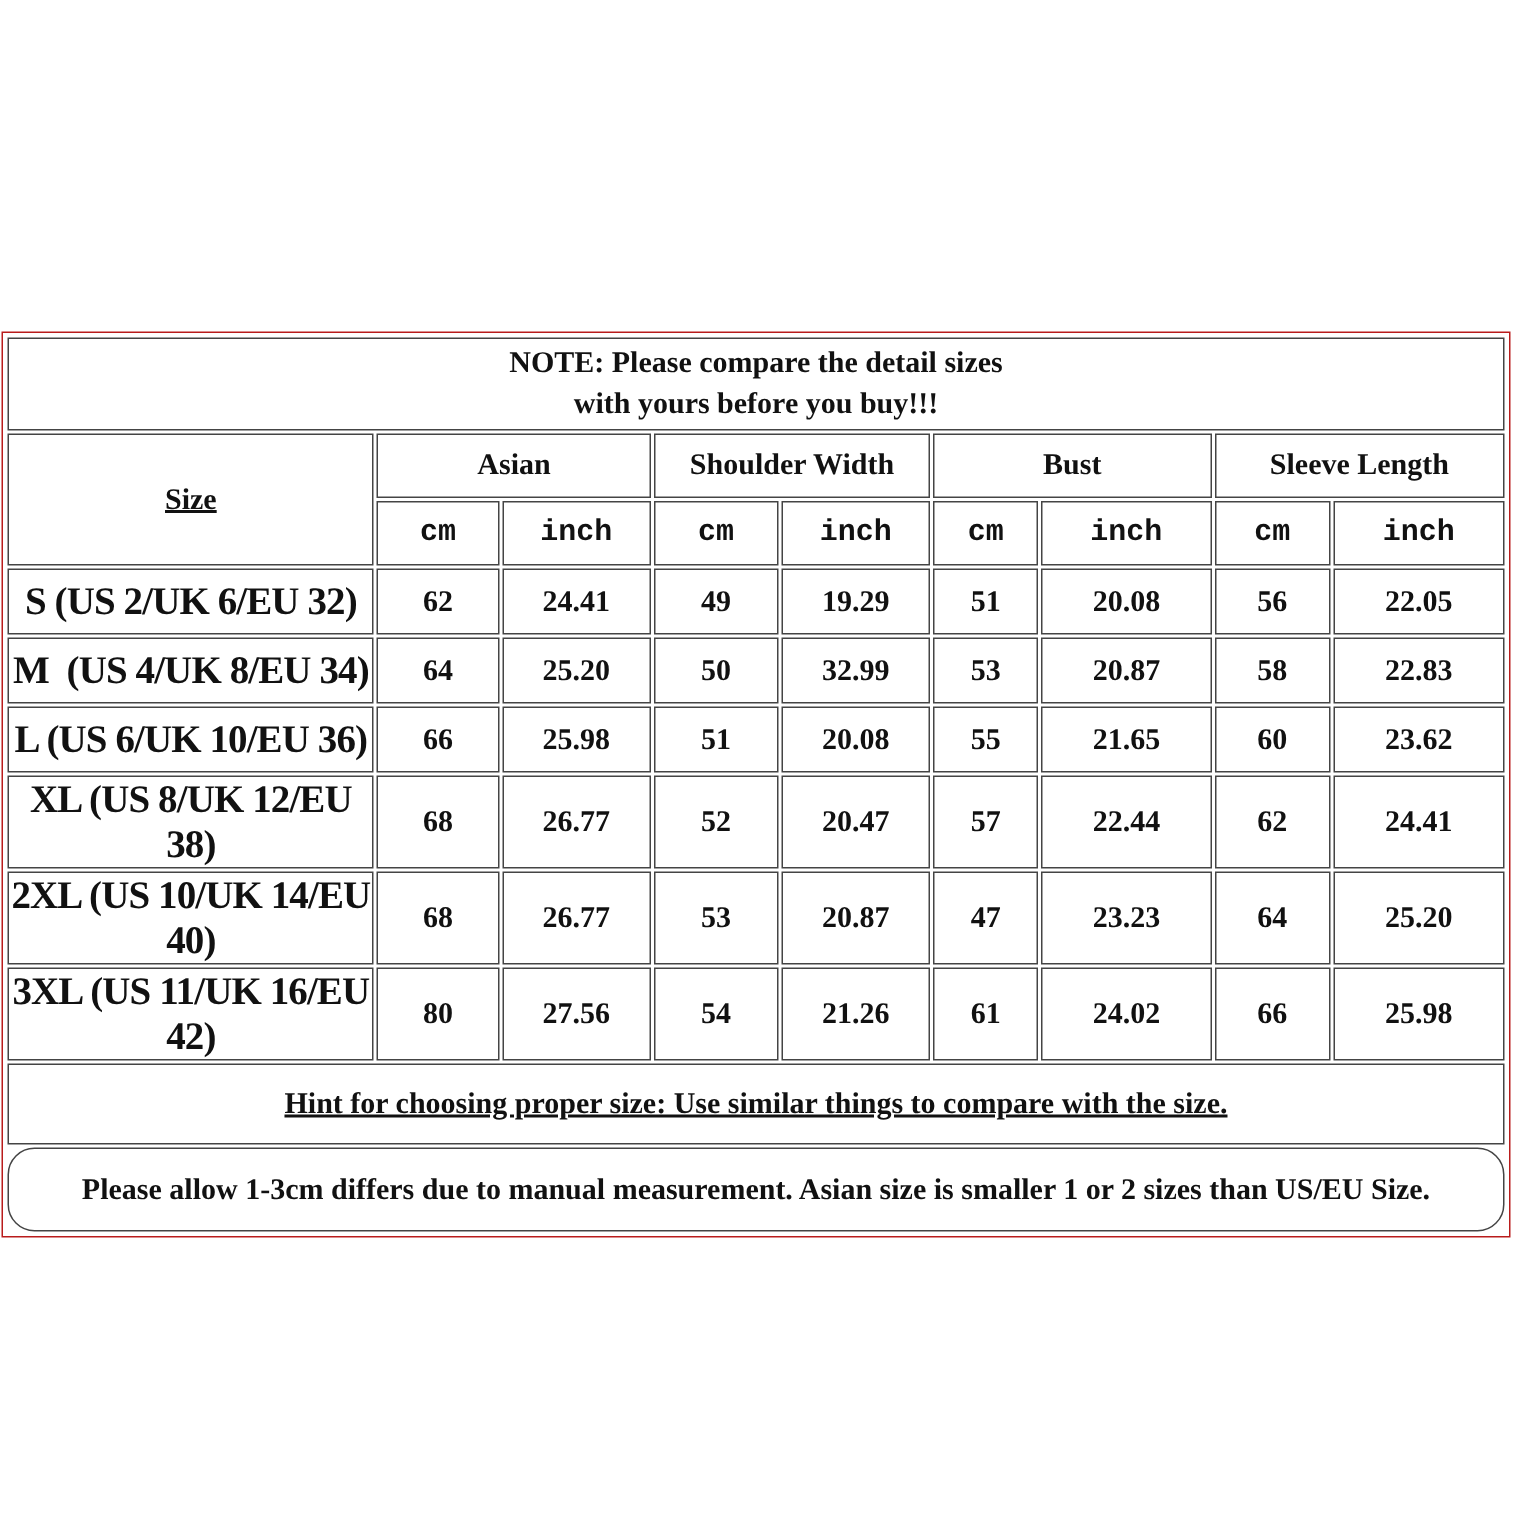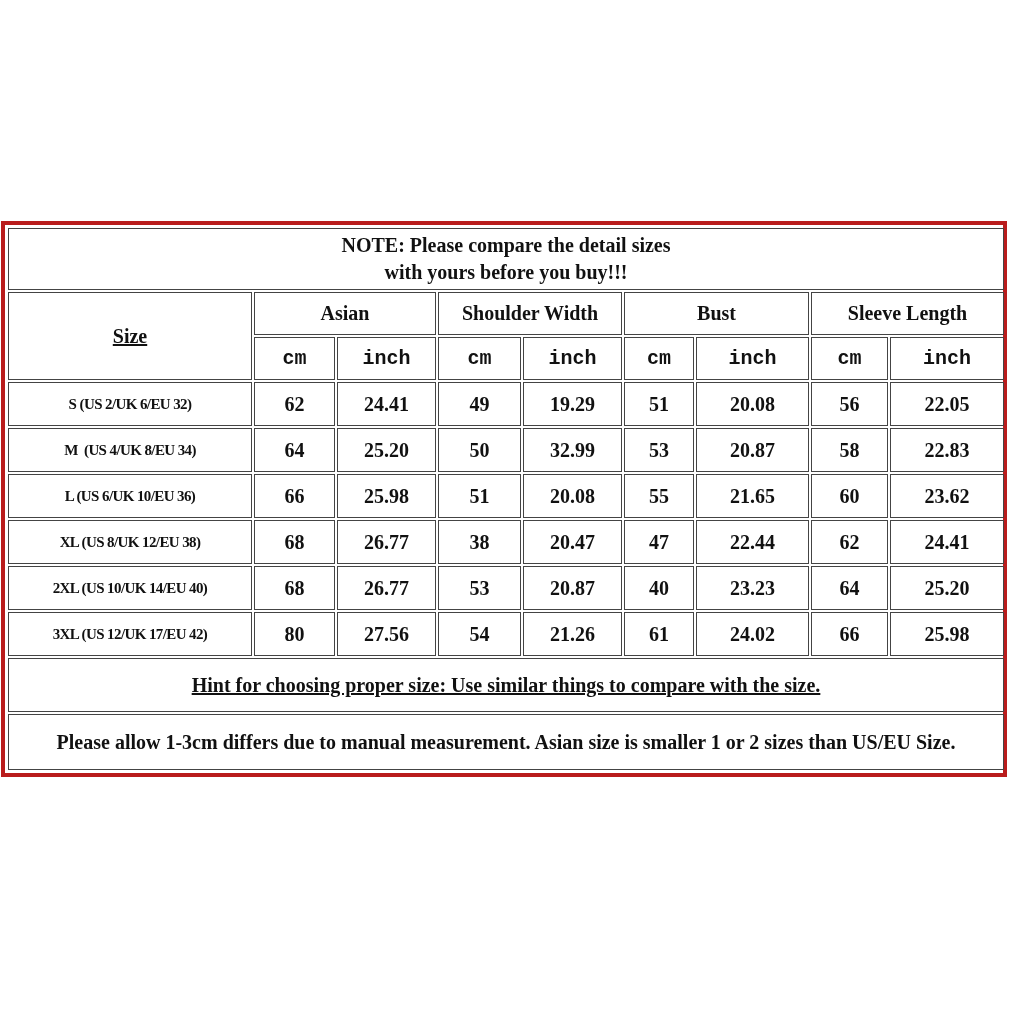--- a/index.html
+++ b/index.html
@@ -1,37 +1,37 @@
 <!DOCTYPE html>
 <html><head>
   <meta charset="utf-8">
   <style>
     html, body { margin: 0; padding: 0; background: #ffffff; }
     body { width: 1010px; height: 1010px; position: relative; overflow: hidden; }
     .wrap {
       position: absolute; left: 1px; top: 221px; width: 1006px;
-      border: 4px solid #b91c1c; padding: 1px; box-sizing: border-box;
+      border: 1px solid #b91c1c; padding: 1px; box-sizing: border-box;
     }
     table.sizes {
       width: 100%; border-collapse: separate; border-spacing: 2px;
       font-family: "Liberation Serif", "DejaVu Serif", serif;
       font-weight: bold; color: #111; table-layout: fixed;
     }
     table.sizes td {
       border: 1.5px solid #444; background: #fff; text-align: center;
       vertical-align: middle; padding: 0; font-size: 20px;
     }
     .note { height: 60px; font-size: 20px; line-height: 27px; }
     .hdr-group { height: 41px; font-size: 20px; }
     .hdr-unit { height: 41px; font-size: 20px; font-family: Liberation Mono, monospace; }
     .size-label { font-size: 20px; text-decoration: underline; }
     .row td { height: 42px; }
-    .row td.size-cell { font-size: 15px; letter-spacing: -0.6px; }
+    .row td.size-cell { font-size: 26px; letter-spacing: -0.6px; }
     .hint { height: 52px; font-size: 16px; text-decoration: underline; }
-    .allow { height: 54px; font-size: 16px; }
+    .allow { height: 54px; font-size: 16px; border-radius: 18px; }
   </style>
 </head>
 <body>
 
 <div class="wrap">
   <table class="sizes">
     <colgroup>
       <col style="width:244px">
       <col style="width:81px">
         <col style="width:99px">
@@ -97,40 +97,40 @@
       <td>20.08</td>
       <td>55</td>
       <td>21.65</td>
       <td>60</td>
       <td>23.62</td>
     </tr>
     <tr class="row">
       <td class="size-cell">XL (US 8/UK 12/EU 38)</td>
       <td>68</td>
       <td>26.77</td>
-      <td>38</td>
+      <td>52</td>
       <td>20.47</td>
-      <td>47</td>
+      <td>57</td>
       <td>22.44</td>
       <td>62</td>
       <td>24.41</td>
     </tr>
     <tr class="row">
       <td class="size-cell">2XL (US 10/UK 14/EU 40)</td>
       <td>68</td>
       <td>26.77</td>
       <td>53</td>
       <td>20.87</td>
-      <td>40</td>
+      <td>47</td>
       <td>23.23</td>
       <td>64</td>
       <td>25.20</td>
     </tr>
     <tr class="row">
-      <td class="size-cell">3XL (US 12/UK 17/EU 42)</td>
+      <td class="size-cell">3XL (US 11/UK 16/EU 42)</td>
       <td>80</td>
       <td>27.56</td>
       <td>54</td>
       <td>21.26</td>
       <td>61</td>
       <td>24.02</td>
       <td>66</td>
       <td>25.98</td>
     </tr>
 

